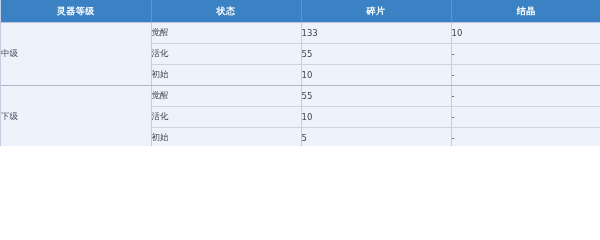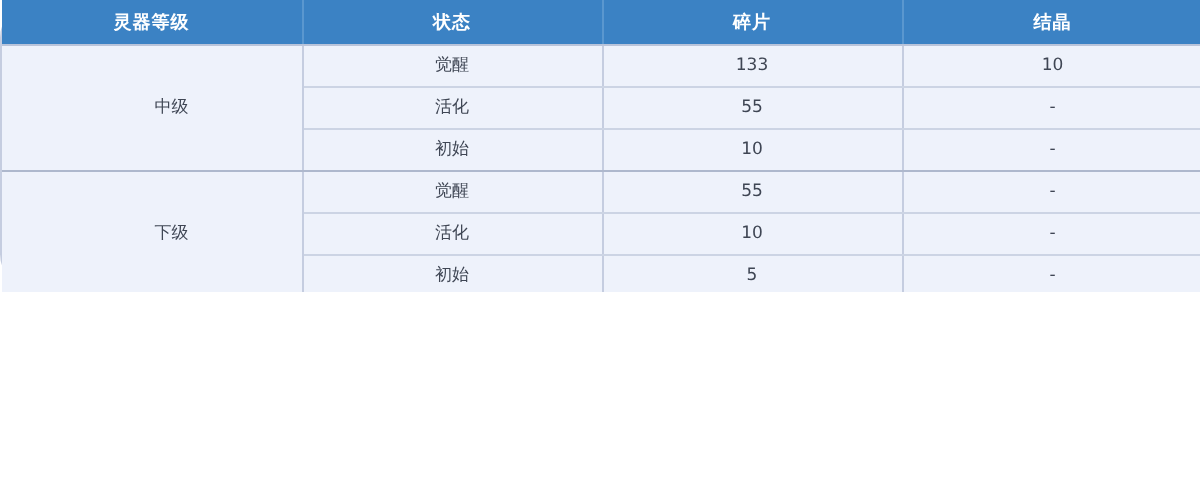--- a/index.html
+++ b/index.html
@@ -11,21 +11,20 @@
     width: 600px;
     height: 146px;
     font-family: "DejaVu Sans", "Liberation Sans", sans-serif;
     overflow: hidden;
   }
   #table-wrap {
     width: 600px;
     height: 146px;
     box-sizing: border-box;
     background: #ffffff;
-    border-radius: 19px;
   }
   table.data-table {
     width: 600px;
     border-collapse: collapse;
     table-layout: fixed;
     background: #eef2fb;
   }
   table.data-table col.c1 { width: 150px; }
   table.data-table col.c2 { width: 150px; }
   table.data-table col.c3 { width: 150px; }
@@ -45,35 +44,34 @@
     border-bottom: 1px solid #b9c4da;
     white-space: nowrap;
   }
   thead th:last-child { border-right: none; text-align: center; }
 
   tbody td {
     height: 20px;
     background: #eef2fb;
     color: #3f4654;
     font-size: 8.5px;
-    text-align: center;
+    text-align: left;
     vertical-align: middle;
     padding: 0;
     border-right: 1px solid #c5cde0;
     border-bottom: 1px solid #ccd4e4;
     white-space: nowrap;
   }
   tbody td:last-child { border-right: none; }
   tbody tr:last-child td { border-bottom: none; }
 
   td.tier-cell {
     font-size: 8.5px;
     color: #3f4654;
     border-bottom: 1px solid #aeb8cd;
-    padding-left: 20px;
   }
   tbody tr.group-end td { border-bottom: 1px solid #aeb8cd; }
 
   #table-wrap {
     border-left: 1px solid #c5cde0;
     border-right: 1px solid #c5cde0;
     border-bottom: 1px solid #c5cde0;
   }
   table.data-table { width: 598px; }
 </style>

